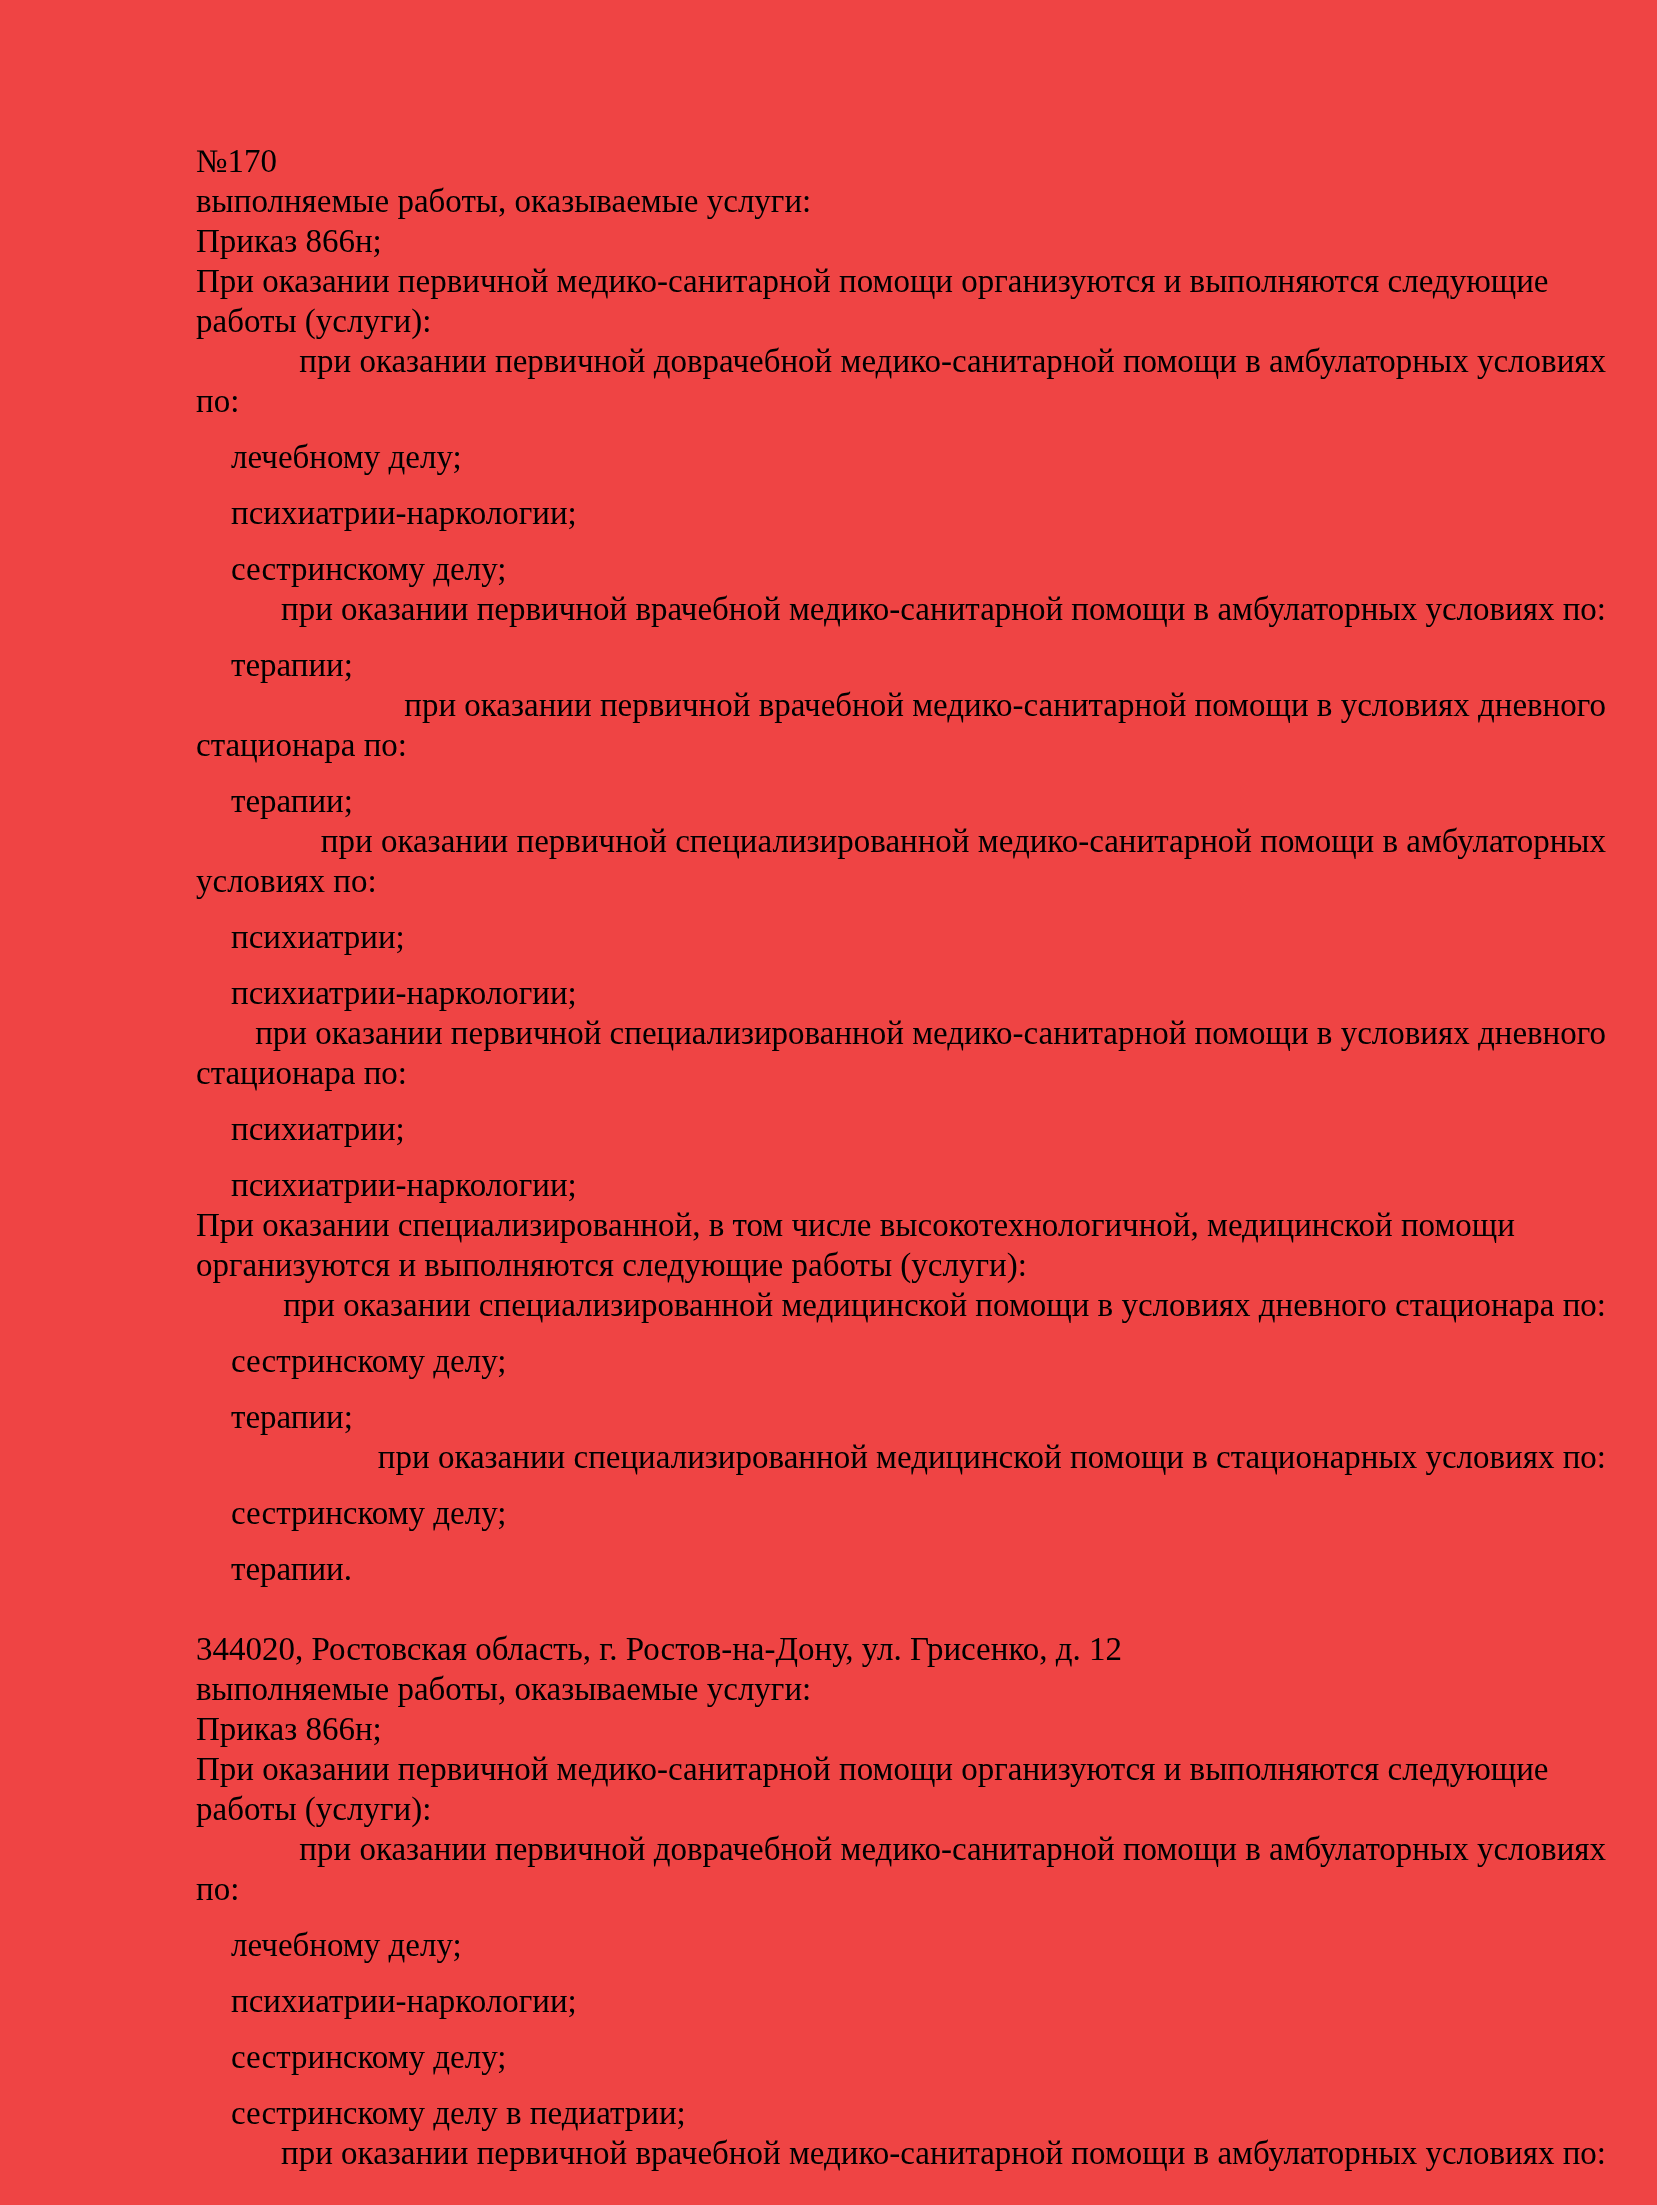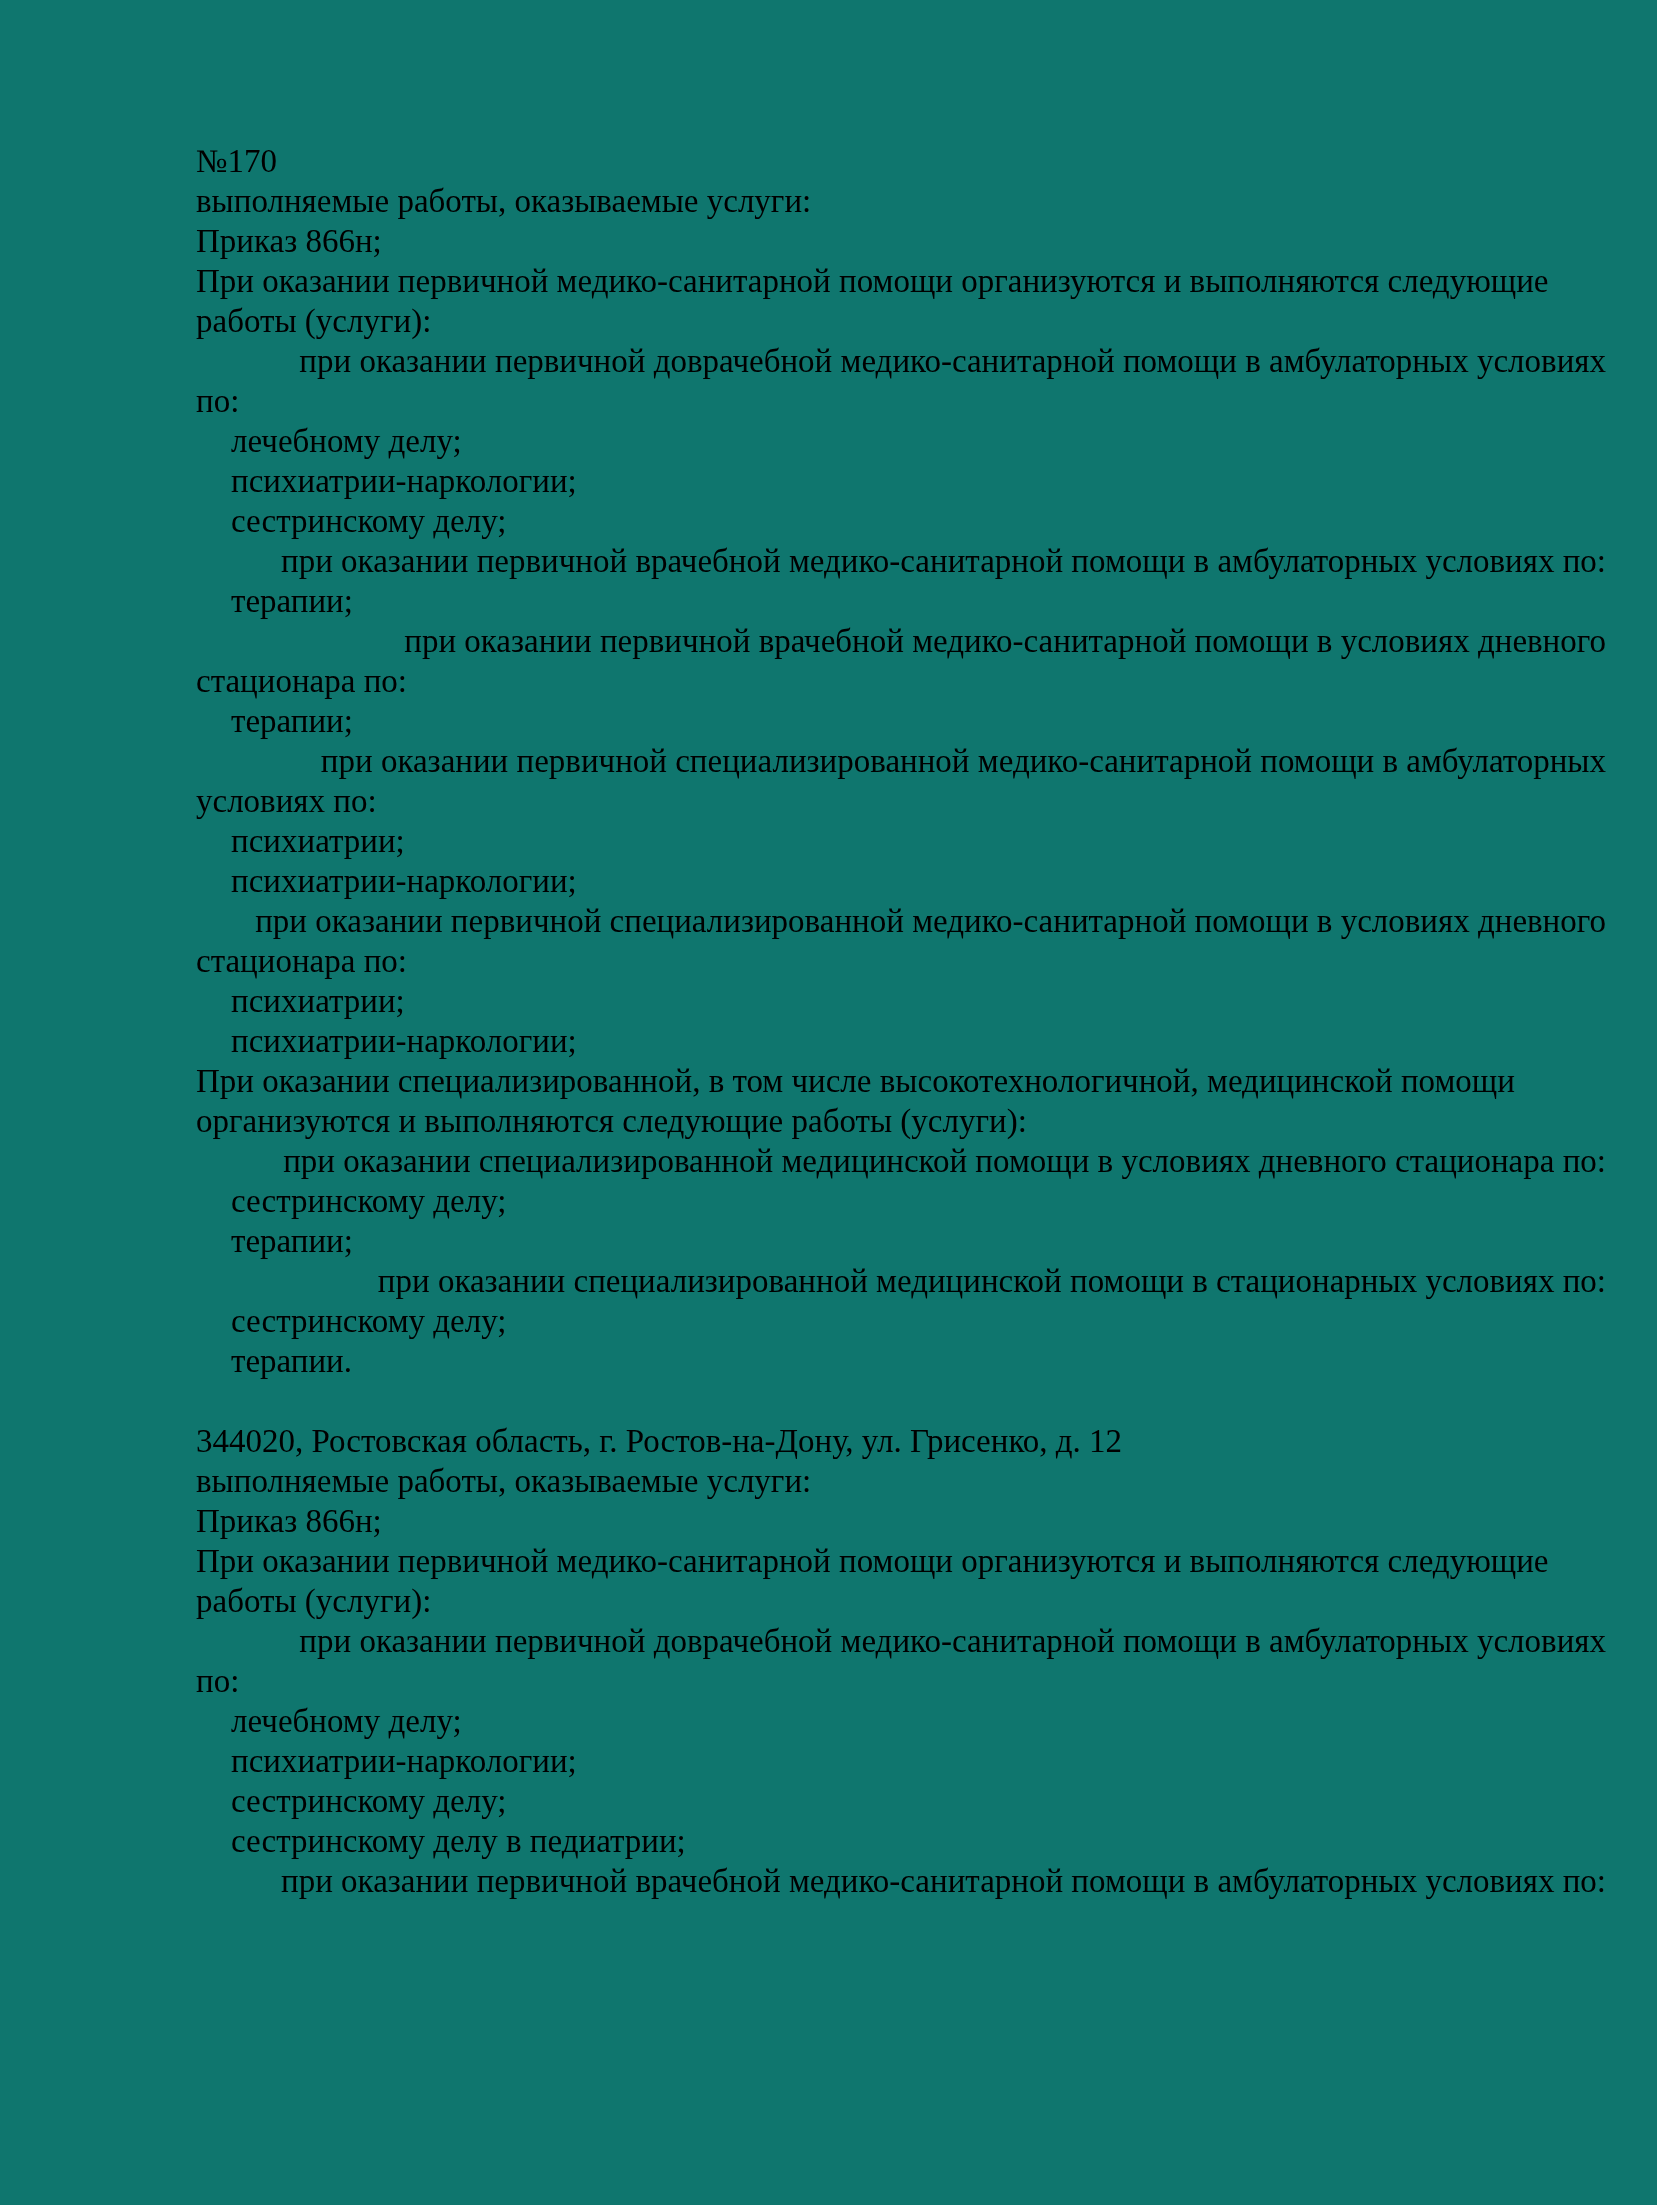--- a/index.html
+++ b/index.html
@@ -4,39 +4,39 @@
 <style>
   html, body {
     margin: 0;
     padding: 0;
     background: #ffffff;
   }
   .page {
     position: relative;
     width: 1657px;
     height: 2205px;
-    background: #0f766e;
+    background: #ef4444;
     overflow: hidden;
   }
   .doc-text {
     position: absolute;
     left: 196px;
     top: 141px;
     width: 1410px;
     font-family: "Liberation Serif", "DejaVu Serif", serif;
     font-size: 33px;
     line-height: 40px;
     color: #000000;
     white-space: pre;
   }
   .line {
     height: 40px;
   }
   .ind1 { padding-left: 18px; text-align: right; }
-  .ind2 { padding-left: 35px; }
+  .ind2 { padding-left: 35px; margin-top: 16px; }
 </style>
 </head>
 <body>
 
 <div class="page">
   <div class="doc-text"><div class="line">№170</div><div class="line">выполняемые работы, оказываемые услуги:</div><div class="line">Приказ 866н;</div><div class="line">При оказании первичной медико-санитарной помощи организуются и выполняются следующие</div><div class="line">работы (услуги):</div><div class="line ind1">при оказании первичной доврачебной медико-санитарной помощи в амбулаторных условиях</div><div class="line">по:</div><div class="line ind2">лечебному делу;</div><div class="line ind2">психиатрии-наркологии;</div><div class="line ind2">сестринскому делу;</div><div class="line ind1">при оказании первичной врачебной медико-санитарной помощи в амбулаторных условиях по:</div><div class="line ind2">терапии;</div><div class="line ind1">при оказании первичной врачебной медико-санитарной помощи в условиях дневного</div><div class="line">стационара по:</div><div class="line ind2">терапии;</div><div class="line ind1">при оказании первичной специализированной медико-санитарной помощи в амбулаторных</div><div class="line">условиях по:</div><div class="line ind2">психиатрии;</div><div class="line ind2">психиатрии-наркологии;</div><div class="line ind1">при оказании первичной специализированной медико-санитарной помощи в условиях дневного</div><div class="line">стационара по:</div><div class="line ind2">психиатрии;</div><div class="line ind2">психиатрии-наркологии;</div><div class="line">При оказании специализированной, в том числе высокотехнологичной, медицинской помощи</div><div class="line">организуются и выполняются следующие работы (услуги):</div><div class="line ind1">при оказании специализированной медицинской помощи в условиях дневного стационара по:</div><div class="line ind2">сестринскому делу;</div><div class="line ind2">терапии;</div><div class="line ind1">при оказании специализированной медицинской помощи в стационарных условиях по:</div><div class="line ind2">сестринскому делу;</div><div class="line ind2">терапии.</div><div class="line">&nbsp;</div><div class="line">344020, Ростовская область, г. Ростов-на-Дону, ул. Грисенко, д. 12</div><div class="line">выполняемые работы, оказываемые услуги:</div><div class="line">Приказ 866н;</div><div class="line">При оказании первичной медико-санитарной помощи организуются и выполняются следующие</div><div class="line">работы (услуги):</div><div class="line ind1">при оказании первичной доврачебной медико-санитарной помощи в амбулаторных условиях</div><div class="line">по:</div><div class="line ind2">лечебному делу;</div><div class="line ind2">психиатрии-наркологии;</div><div class="line ind2">сестринскому делу;</div><div class="line ind2">сестринскому делу в педиатрии;</div><div class="line ind1">при оказании первичной врачебной медико-санитарной помощи в амбулаторных условиях по:</div></div>
 </div>
 
 
 </body></html>

